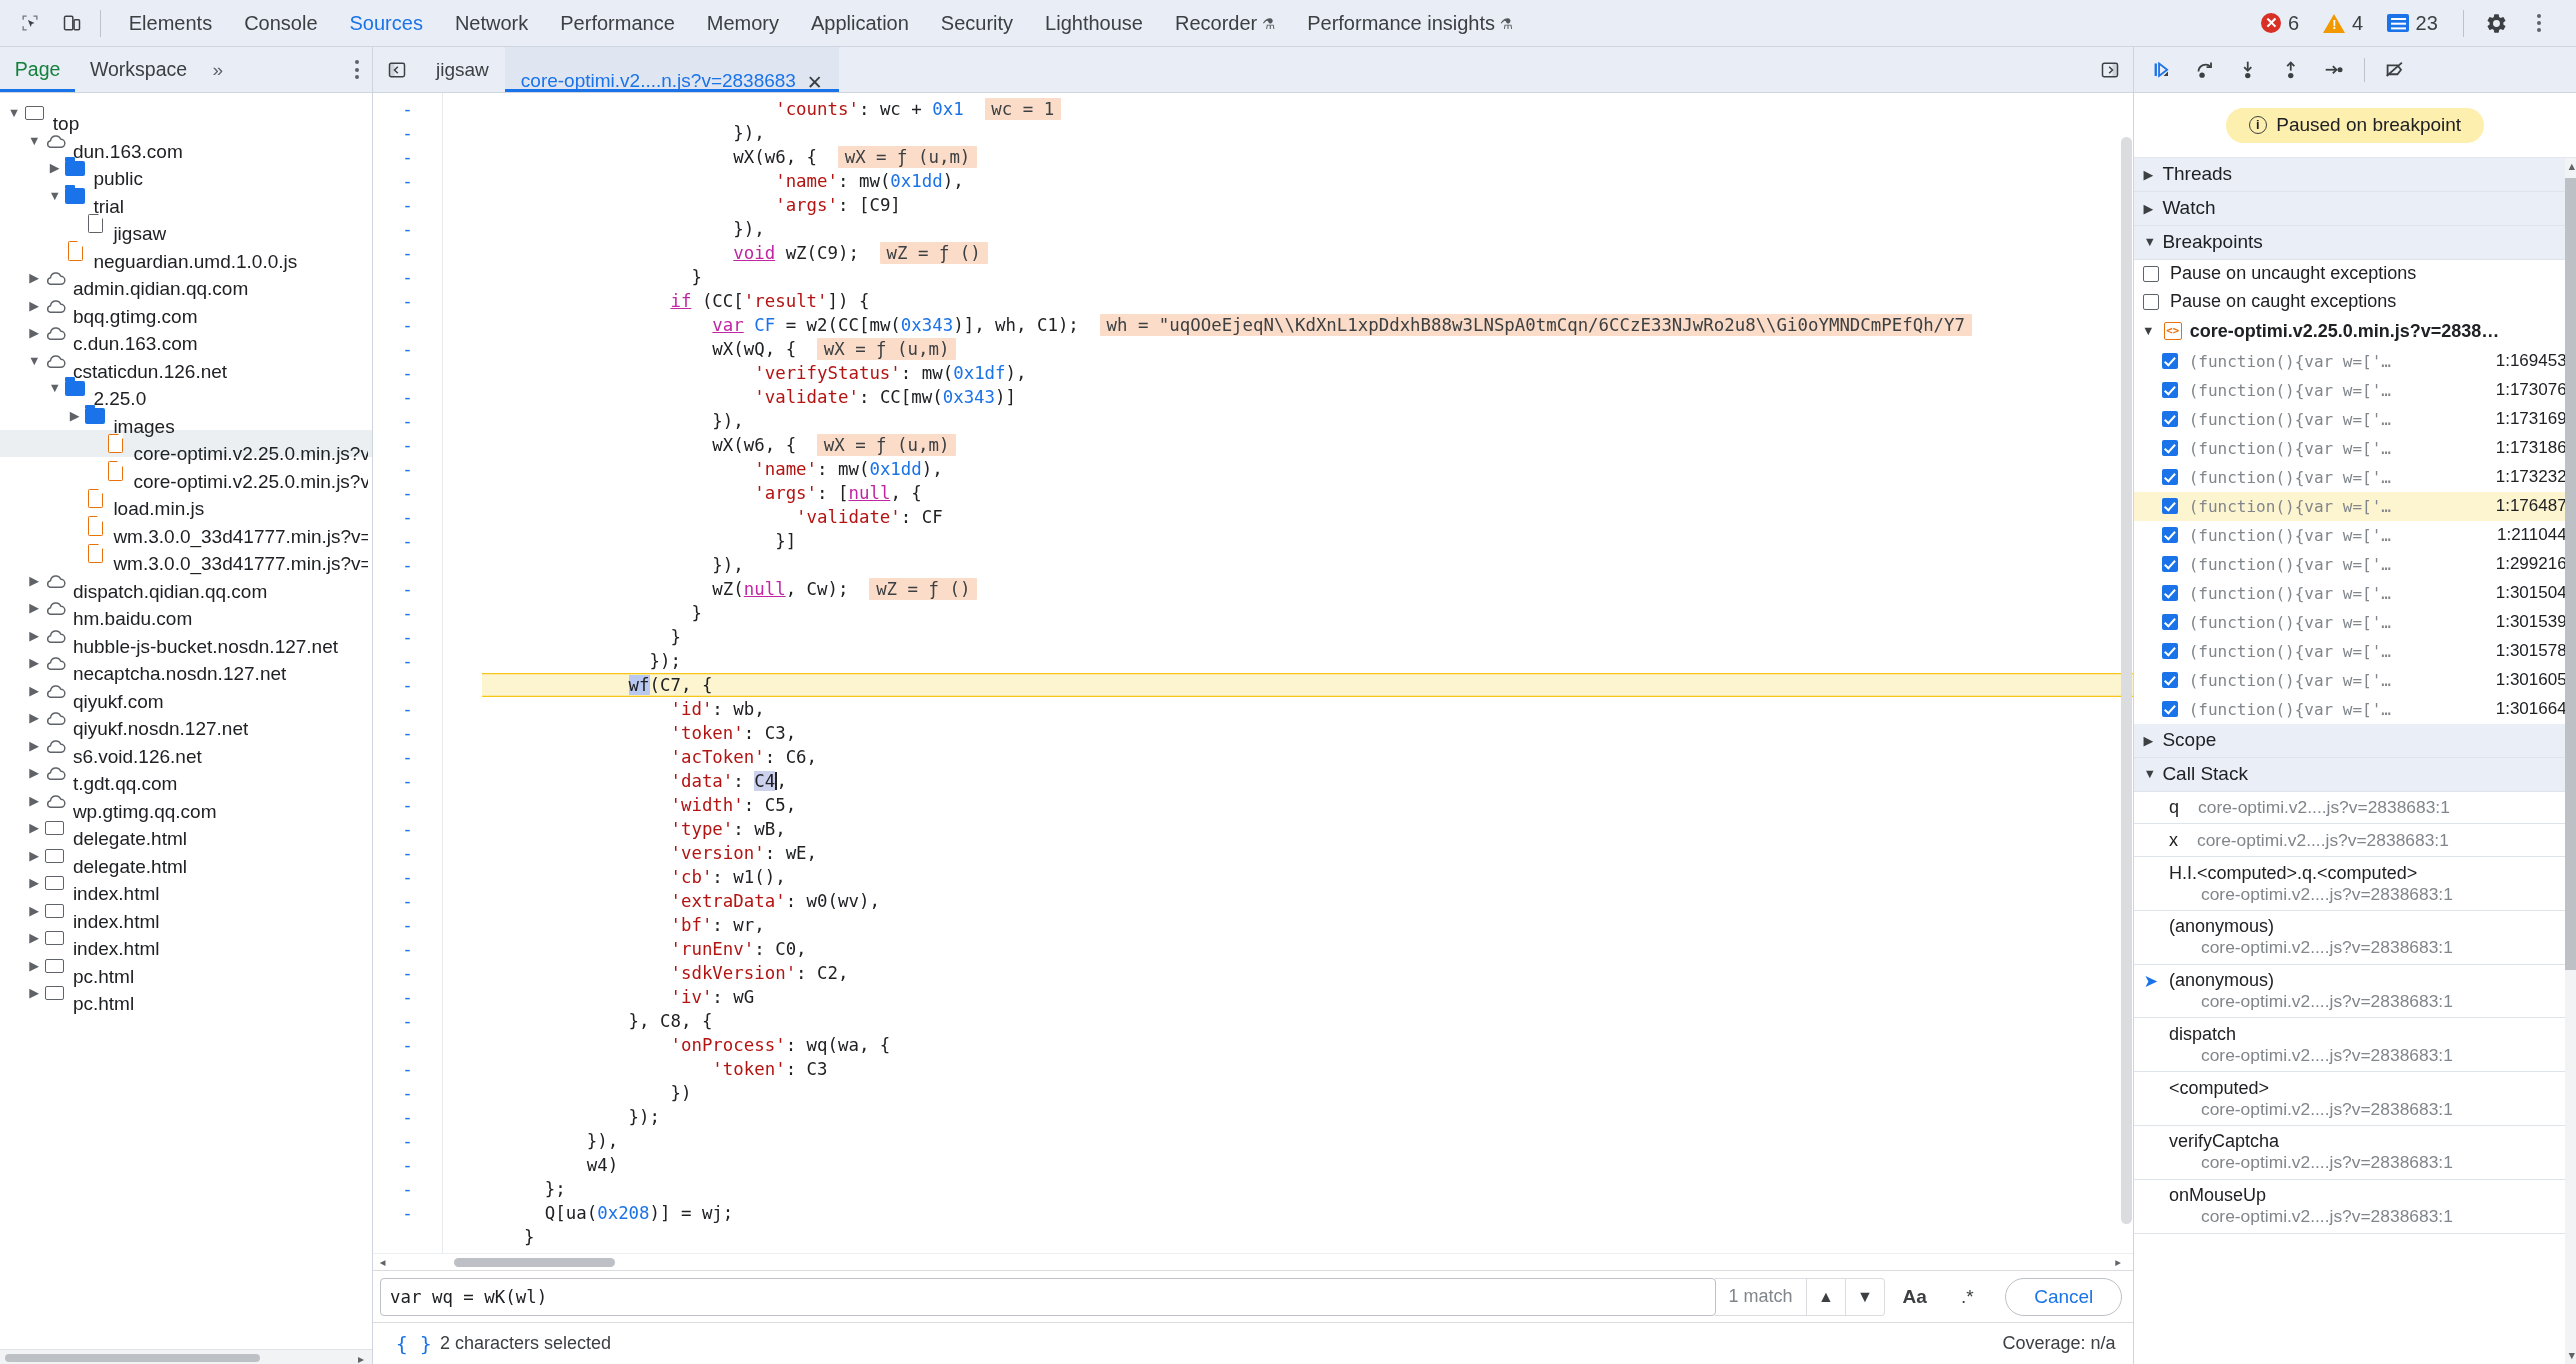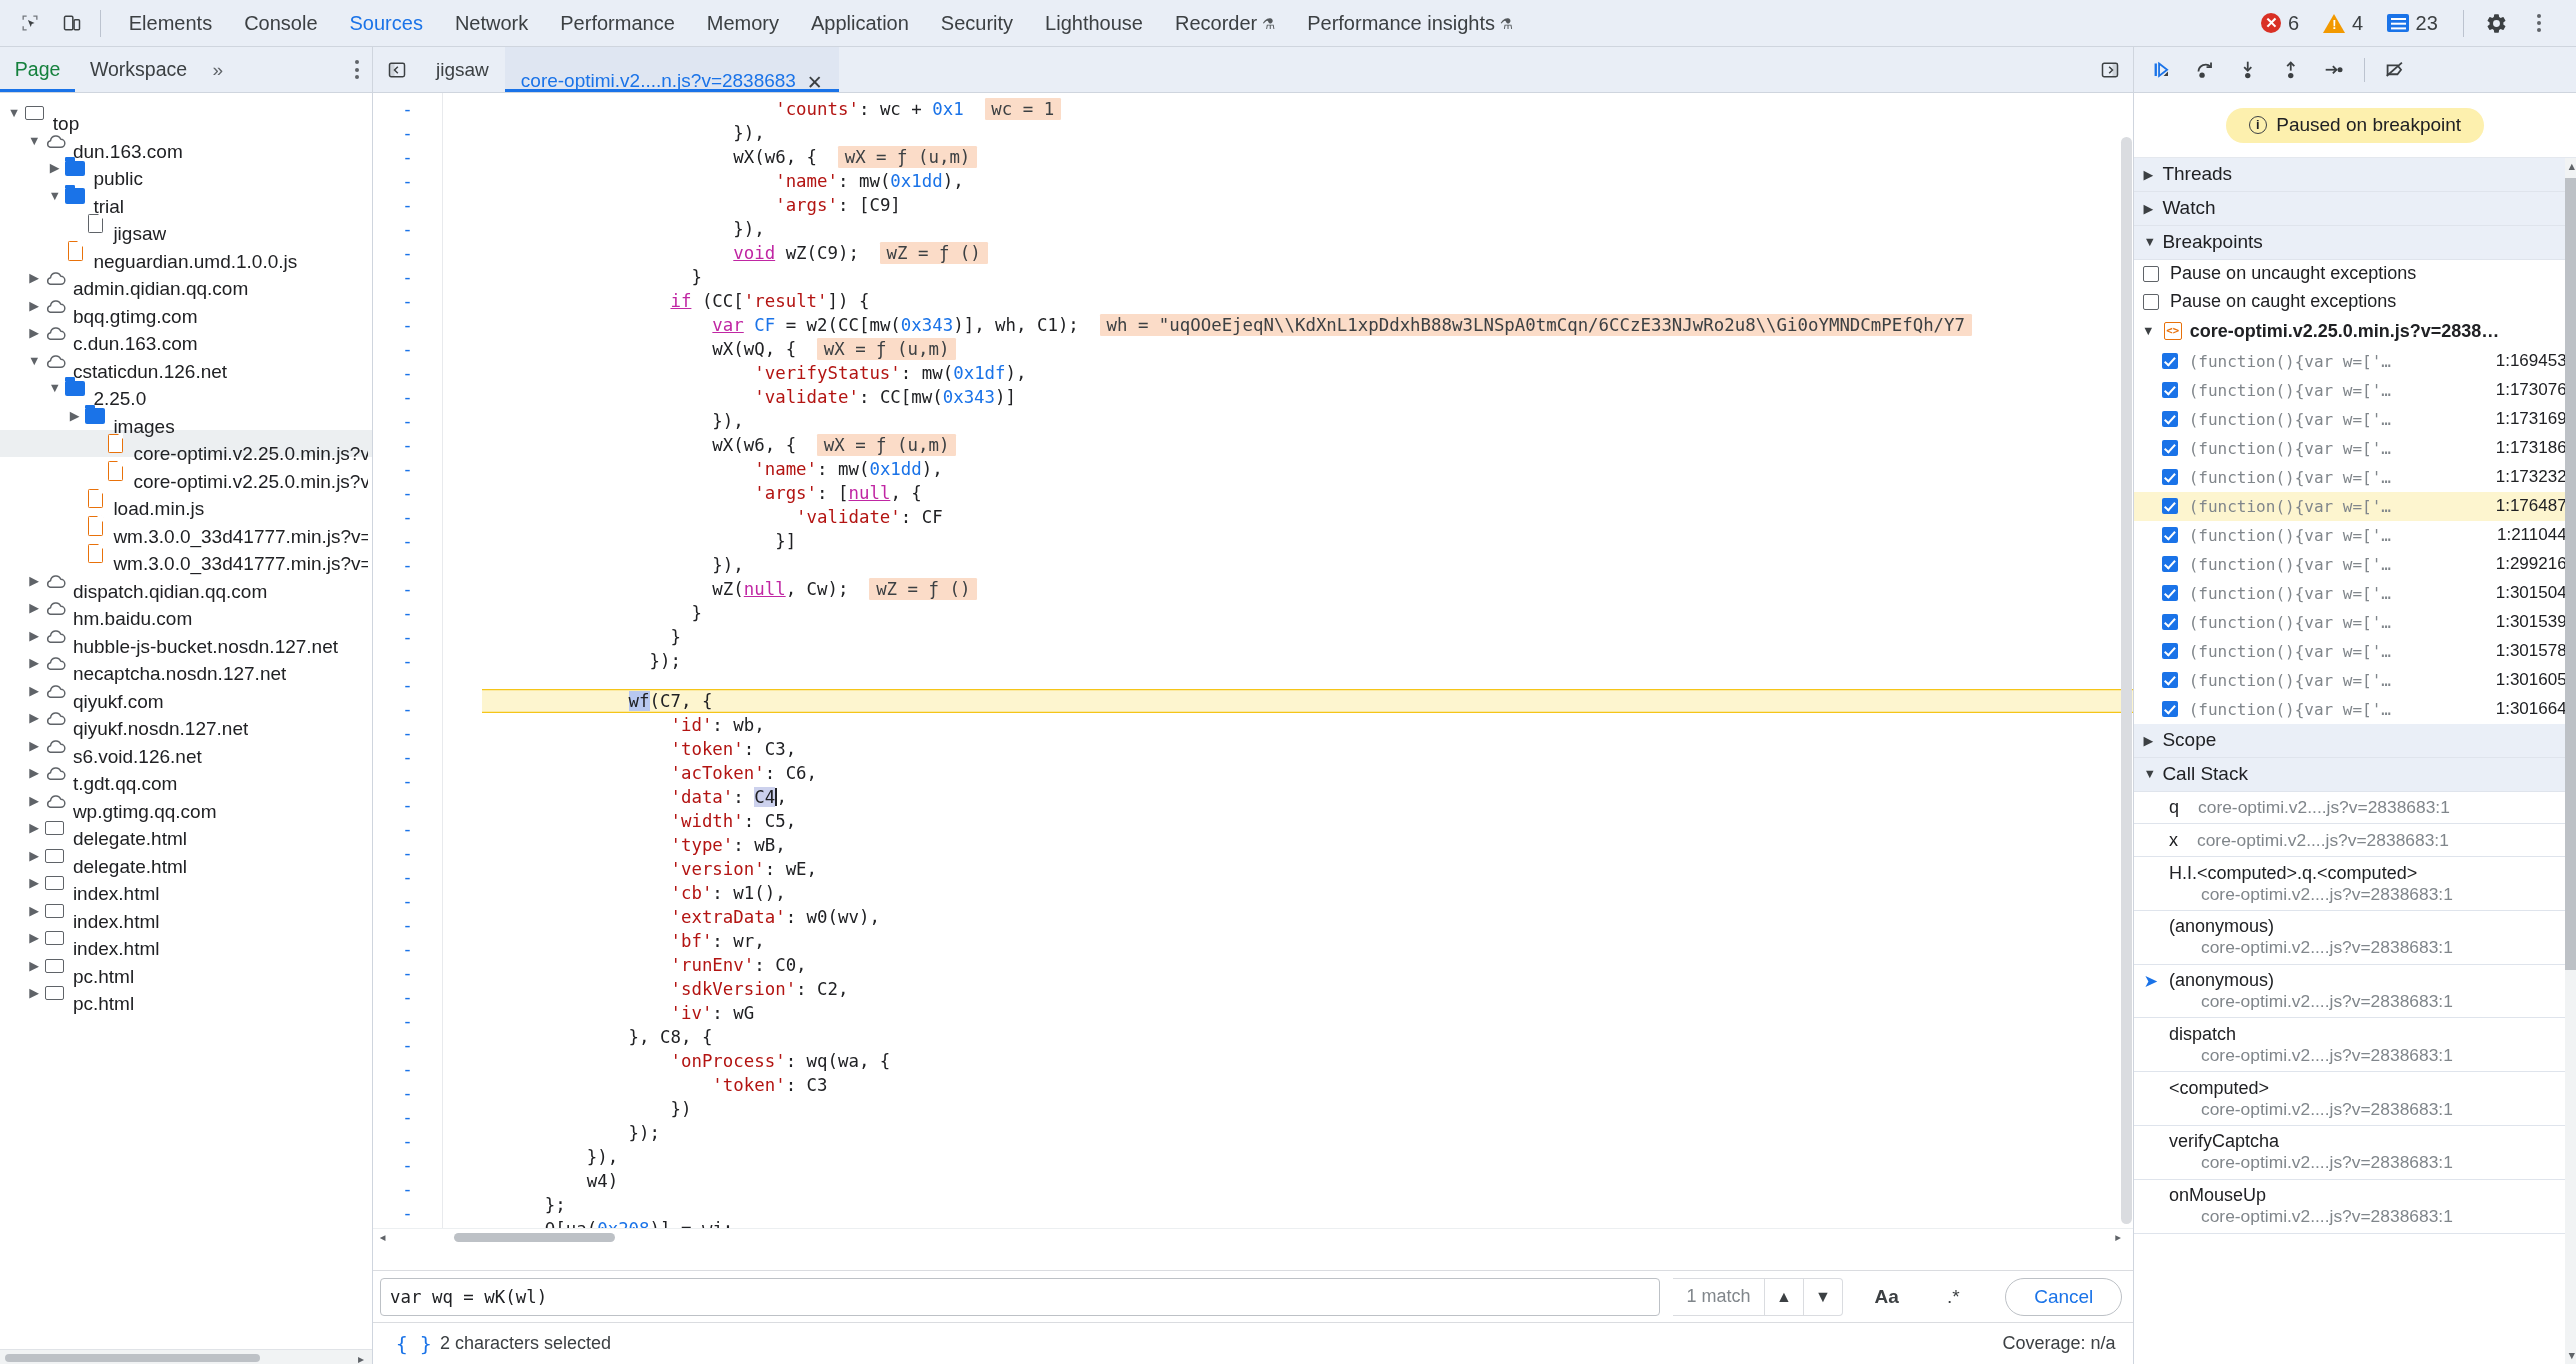--- a/index.html
+++ b/index.html
@@ -173,21 +173,21 @@
   }
   .gutter .gl { height: 24px; line-height: 24px; text-align: center; }
   .gutter-spacer { width: 39px; flex: 0 0 39px; background:#fff; }
   .code-area {
     flex: 1; position: relative; overflow: hidden;
     font-family: "DejaVu Sans Mono", monospace; font-size: 17.4px;
     line-height: 24px; padding-top: 4px; white-space: pre;
   }
   .cline { height: 24px; line-height: 24px; white-space: pre; position: relative; }
   .cline.exec {
-    background: #fdf5cf; box-shadow: inset 0 1.3px 0 #f5c518, inset 0 -1.3px 0 #f5c518; margin-top: 16px;
+    background: #fdf5cf; box-shadow: inset 0 1.3px 0 #f5c518, inset 0 -1.3px 0 #f5c518;
   }
   .kw { color: #c026a3; text-decoration: underline; }
   .str { color: #b31412; }
   .num { color: #1a73e8; }
   .pl { color: #202124; }
   .hint {
     background: #fbdcc8; color: #3c4043; padding: 0.7px 6.7px; border-radius: 1.3px;
     font-style: normal;
   }
   .sel-tok { background: #b8c8f0; }
@@ -209,21 +209,21 @@
     position: absolute; left: 81px; top: 4px; width: 161px; height: 9.4px;
     background: #bdc1c6; border-radius: 4.7px;
   }
   .hs-arrow-l { position:absolute; left: 6.7px; top: 1.3px; font-size:11.4px; color:#5f6368; }
   .hs-arrow-r { position:absolute; right: 12px; top: 1.3px; font-size:11.4px; color:#5f6368; }
 
   
   .search-bar {
     height: 52px; flex: 0 0 52px; background: #fff;
     display: flex; align-items: center; padding: 0 10.7px 0 6.7px;
-    border-top: 0.7px solid #dadce0; gap: 14px; margin-top: 25px;
+    border-top: 0.7px solid #dadce0; gap: 0;
   }
   .search-input-wrap {
     flex: 1; height: 38px; border: 0.7px solid #bdc1c6; border-radius: 4px;
     display: flex; align-items: center; padding: 0 9.4px;
     font-family: "DejaVu Sans Mono", monospace; font-size: 17.4px; color:#202124;
     background:#fff;
   }
   .match-box {
     display: flex; align-items: center; height: 38px;
     border: 0.7px solid #dadce0; border-left: none; border-radius: 0 4px 4px 0;

